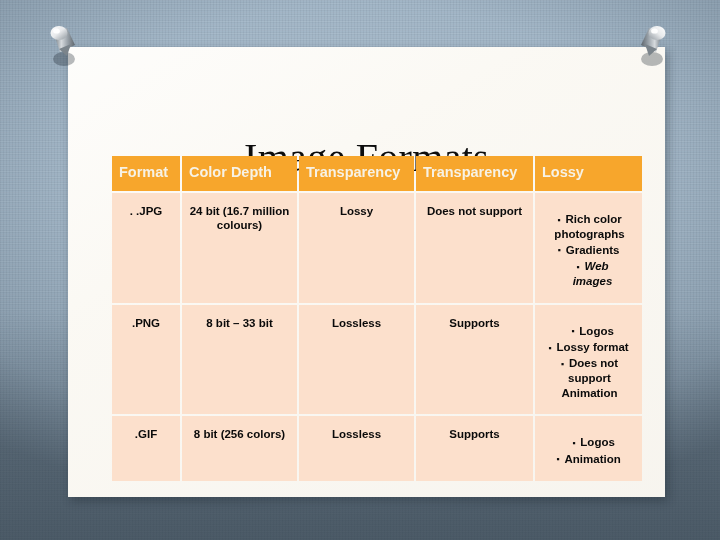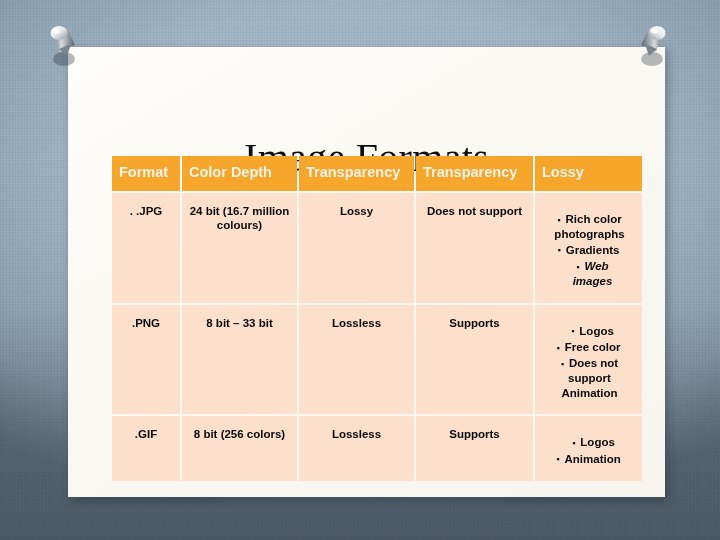--- a/index.html
+++ b/index.html
@@ -219,21 +219,21 @@
 
 
           <tr class="row-png">
             <td>.PNG</td>
             <td>8 bit – 33 bit</td>
             <td>Lossless</td>
             <td>Supports</td>
             <td class="uses r-png">
               <ul class="bullets">
                   <li><span class="bmark">▪</span><span class="bt">Logos</span></li>
-                  <li><span class="bmark">▪</span><span class="bt">Free color</span></li>
+                  <li><span class="bmark">▪</span><span class="bt">Lossy format</span></li>
                   <li><span class="bmark">▪</span><span class="bt">Does not support Animation</span></li>
                 </ul>
             </td>
           </tr>
 
           <tr class="row-gif">
             <td>.GIF</td>
             <td>8 bit (256 colors)</td>
             <td>Lossless</td>
             <td>Supports</td>

